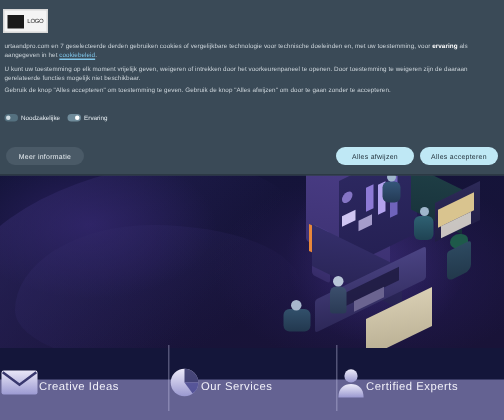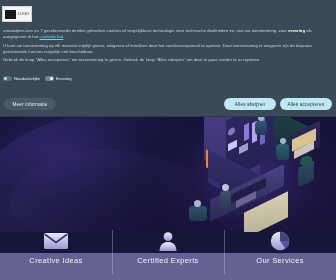--- a/index.html
+++ b/index.html
@@ -110,21 +110,21 @@
   
   .cards {
     position: absolute;
     left: 0; bottom: 0; width: 336px; height: 52px;
     display: flex;
   }
   .card {
     position: relative;
     flex: 1 1 0;
     display: flex;
-    flex-direction: column;
+    flex-direction: row;
     align-items: center;
     justify-content: flex-start;
     padding-top: 2px;
   }
   .card + .card::before {
     content: "";
     position: absolute;
     left: 0; top: 2px; bottom: 6px;
     width: 1px;
     background: rgba(200,200,235,.35);
@@ -306,54 +306,54 @@
             <linearGradient id="g1" x1="0" y1="0" x2="0" y2="1">
               <stop offset="0" stop-color="#e9e7f7"></stop>
                 <stop offset="1" stop-color="#9c9ad2"></stop>
             </linearGradient>
           </defs>
           <rect x="1" y="2" width="24" height="16" rx="1.5" fill="url(#g1)"></rect>
           <path d="M1.8 3.2 L13 11.5 L24.2 3.2" fill="none" stroke="#39386e" stroke-width="1.7"></path>
         </svg>
       </span>
       <span class="card-label">Creative Ideas</span>
-    </div>
-
-    <div class="card">
-      <span class="card-icon">
-        <svg width="20" height="21" viewBox="0 0 20 21" aria-hidden="true">
-          <defs>
-            <linearGradient id="g3" x1="0" y1="0" x2="0" y2="1">
-              <stop offset="0" stop-color="#edecfa"></stop>
-                <stop offset="1" stop-color="#9a98d0"></stop>
-            </linearGradient>
-          </defs>
-          <circle cx="10" cy="5.6" r="4.4" fill="url(#g3)"></circle>
-          <path d="M1.6 20 C1.6 13.6 5.4 11 10 11 C14.6 11 18.4 13.6 18.4 20 Z" fill="url(#g3)"></path>
-        </svg>
-      </span>
-      <span class="card-label">Certified Experts</span>
     </div>
 
     <div class="card">
       <span class="card-icon">
         <svg width="22" height="22" viewBox="0 0 22 22" aria-hidden="true">
           <defs>
             <linearGradient id="g2" x1="0" y1="0" x2="0" y2="1">
               <stop offset="0" stop-color="#eceaf9"></stop>
                 <stop offset="1" stop-color="#9a98d0"></stop>
             </linearGradient>
           </defs>
           <circle cx="11" cy="11" r="9.2" fill="url(#g2)"></circle>
           <path d="M11 11 L11 1.8 A9.2 9.2 0 0 1 20.2 11 Z" fill="#2c2b62" opacity=".85"></path>
           <path d="M11 11 L20.2 11 A9.2 9.2 0 0 1 16.4 18.4 Z" fill="#4b4a90" opacity=".9"></path>
         </svg>
       </span>
       <span class="card-label">Our Services</span>
     </div>
+
+    <div class="card">
+      <span class="card-icon">
+        <svg width="20" height="21" viewBox="0 0 20 21" aria-hidden="true">
+          <defs>
+            <linearGradient id="g3" x1="0" y1="0" x2="0" y2="1">
+              <stop offset="0" stop-color="#edecfa"></stop>
+                <stop offset="1" stop-color="#9a98d0"></stop>
+            </linearGradient>
+          </defs>
+          <circle cx="10" cy="5.6" r="4.4" fill="url(#g3)"></circle>
+          <path d="M1.6 20 C1.6 13.6 5.4 11 10 11 C14.6 11 18.4 13.6 18.4 20 Z" fill="url(#g3)"></path>
+        </svg>
+      </span>
+      <span class="card-label">Certified Experts</span>
+    </div>
   </div>
 
   <div class="banner">
 
     <div class="logo">
       <span class="logo-blk"></span>
       <span class="logo-txt">LOGO</span>
     </div>
 
     <div class="banner-body">

